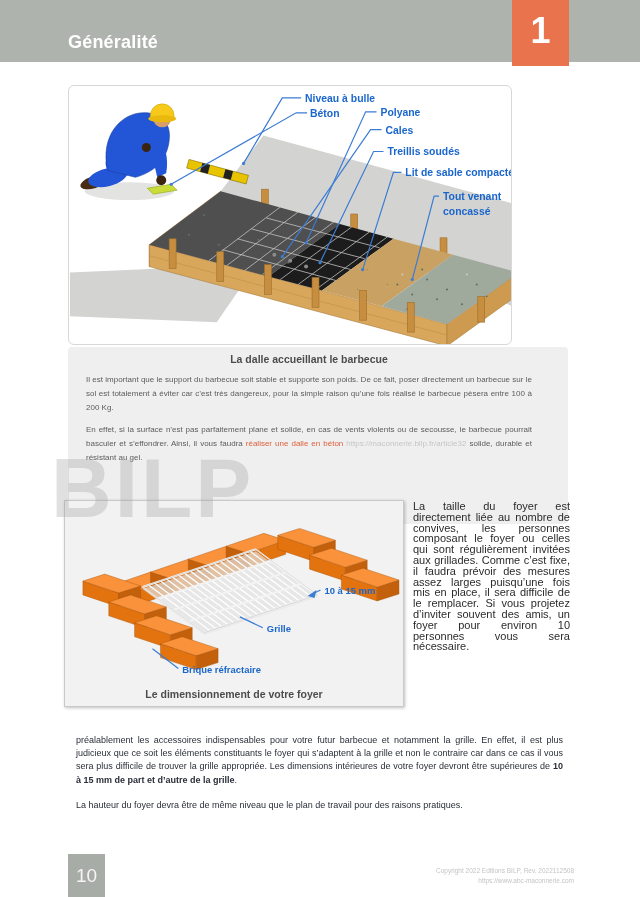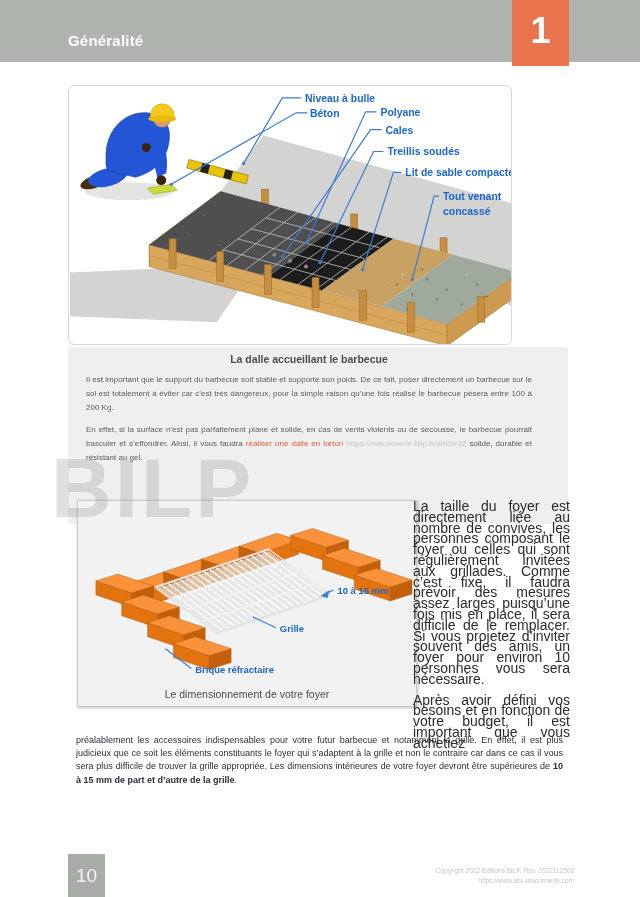--- a/index.html
+++ b/index.html
@@ -2,21 +2,21 @@
 <html lang="fr"><head>
 <meta charset="utf-8">
 <style>
   html,body { margin:0; padding:0; background:#ffffff; }
   .page {
     position:relative; width:640px; height:897px; overflow:hidden;
     background:#ffffff; font-family:"Liberation Sans", sans-serif;
   }
   
   .band { position:absolute; left:0; top:0; width:640px; height:62px; background:#AFB3AD; }
-  .page-title { position:absolute; left:68px; top:32px; font-size:15px; font-weight:bold; color:#ffffff; letter-spacing:.2px;text-align:right; }
+  .page-title { position:absolute; left:68px; top:32px; font-size:18px; font-weight:bold; color:#ffffff; letter-spacing:.2px;text-align:right; }
   .chapter-box { position:absolute; left:512px; top:0; width:57px; height:66px; background:#E8734C; }
   .chapter-num { width:57px; height:66px; line-height:62px; text-align:center; font-size:36px; font-weight:bold; color:#ffffff; }
 
   
   .fig1 { position:absolute; left:68px; top:85px; width:444px; height:260px; background:#ffffff;
           border:1px solid #D8D8D8; border-radius:6px; box-sizing:border-box; overflow:hidden; }
   .fig1 svg { display:block; }
 
   
   .note-block { position:absolute; left:68px; top:347px; width:500px; height:177px; background:#EFEFEF;
@@ -26,27 +26,27 @@
   .link-orange { color:#E0603C; }
   .link-url { color:#C6C6C6; }
 
   
   .wm { position:absolute; z-index:4; pointer-events:none; white-space:nowrap;
         font-weight:bold; color:#9C9C9C; opacity:.30; letter-spacing:3px; font-size:84px; line-height:84px; }
   .wm1 { left:46px; top:362px; }
   .wm2 { left:51px; top:446px; }
 
   
-  .fig2 { position:absolute; left:77px; top:500px; width:340px; height:207px; background:#F2F2F2;
+  .fig2 { position:absolute; left:64px; top:500px; width:340px; height:207px; background:#F2F2F2;
           border:1px solid #C9C9C9; box-shadow:1px 1px 3px rgba(0,0,0,.25); box-sizing:border-box; overflow:hidden; }
-  .fig2-caption { font-size:10.5px; font-weight:normal; color:#4C4C4C; text-align:center; margin-top:1px; }
+  .fig2-caption { font-size:10.5px; font-weight:bold; color:#4C4C4C; text-align:center; margin-top:1px; }
 
   
   .right-col { position:absolute; left:413px; top:501px; width:157px; }
-  .right-col p { margin:0 0 10px 0; font-size:14px; line-height:10.8px; color:#2B2B2B; text-align:justify; }
+  .right-col p { margin:0 0 10px 0; font-size:11px; line-height:10.8px; color:#2B2B2B; text-align:justify; }
 
   
   .bottom-block { position:absolute; left:64px; top:722px; width:511px; }
   .bottom-block p { margin:12px; font-size:9px; line-height:13.2px; color:#2A2E38; text-align:justify; }
   .bold-dim { font-weight:bold; }
 
   
   .pagenum-box { position:absolute; left:68px; top:854px; width:37px; height:43px; background:#A8ACA6; }
   .pagenum { width:37px; height:28px; line-height:43px; text-align:center; font-size:19px; color:#F4F4F4; }
   .footer-right { position:absolute; right:66px; top:866px; text-align:right; font-size:6.5px; line-height:9.5px; color:#C4C4C4; }
@@ -284,25 +284,25 @@
         <text x="261" y="93">10 à 15 mm</text>
         <text x="203" y="131">Grille</text>
         <text x="118" y="172">Brique réfractaire</text>
       </g>
     </svg>
     <div class="fig2-caption">Le dimensionnement de votre foyer</div>
   </div>
 
   <div class="right-col">
     <p>La taille du foyer est directement liée au nombre de convives, les personnes composant le foyer ou celles qui sont régulièrement invitées aux grillades. Comme c’est fixe, il faudra prévoir des mesures assez larges puisqu’une fois mis en place, il sera difficile de le remplacer. Si vous projetez d’inviter souvent des amis, un foyer pour environ 10 personnes vous sera nécessaire.</p>
-    <p>Après avoir défini vos besoins et en fonction de votre budget, il est important que vous achetiez</p>
   </div>
 
   <div class="bottom-block">
     <p><span>préalablement les accessoires indispensables pour votre futur barbecue et notamment la grille. En effet, il est plus judicieux que ce soit les éléments constituants le foyer qui s’adaptent à la grille et non le contraire car dans ce cas il vous sera plus difficile de trouver la grille appropriée. Les dimensions intérieures de votre foyer devront être supérieures de </span><span class="bold-dim">10 à 15 mm de part et d’autre de la grille</span><span>.</span></p>
+    <p>La hauteur du foyer devra être de même niveau que le plan de travail pour des raisons pratiques.</p>
   </div>
 
   <div class="pagenum-box">
     <div class="pagenum">10</div>
   </div>
   <div class="footer-right">
     <div>Copyright 2022 Editions BILP, Rev. 2022112508</div>
     <div>https://www.abc-maconnerie.com</div>
   </div>
 

